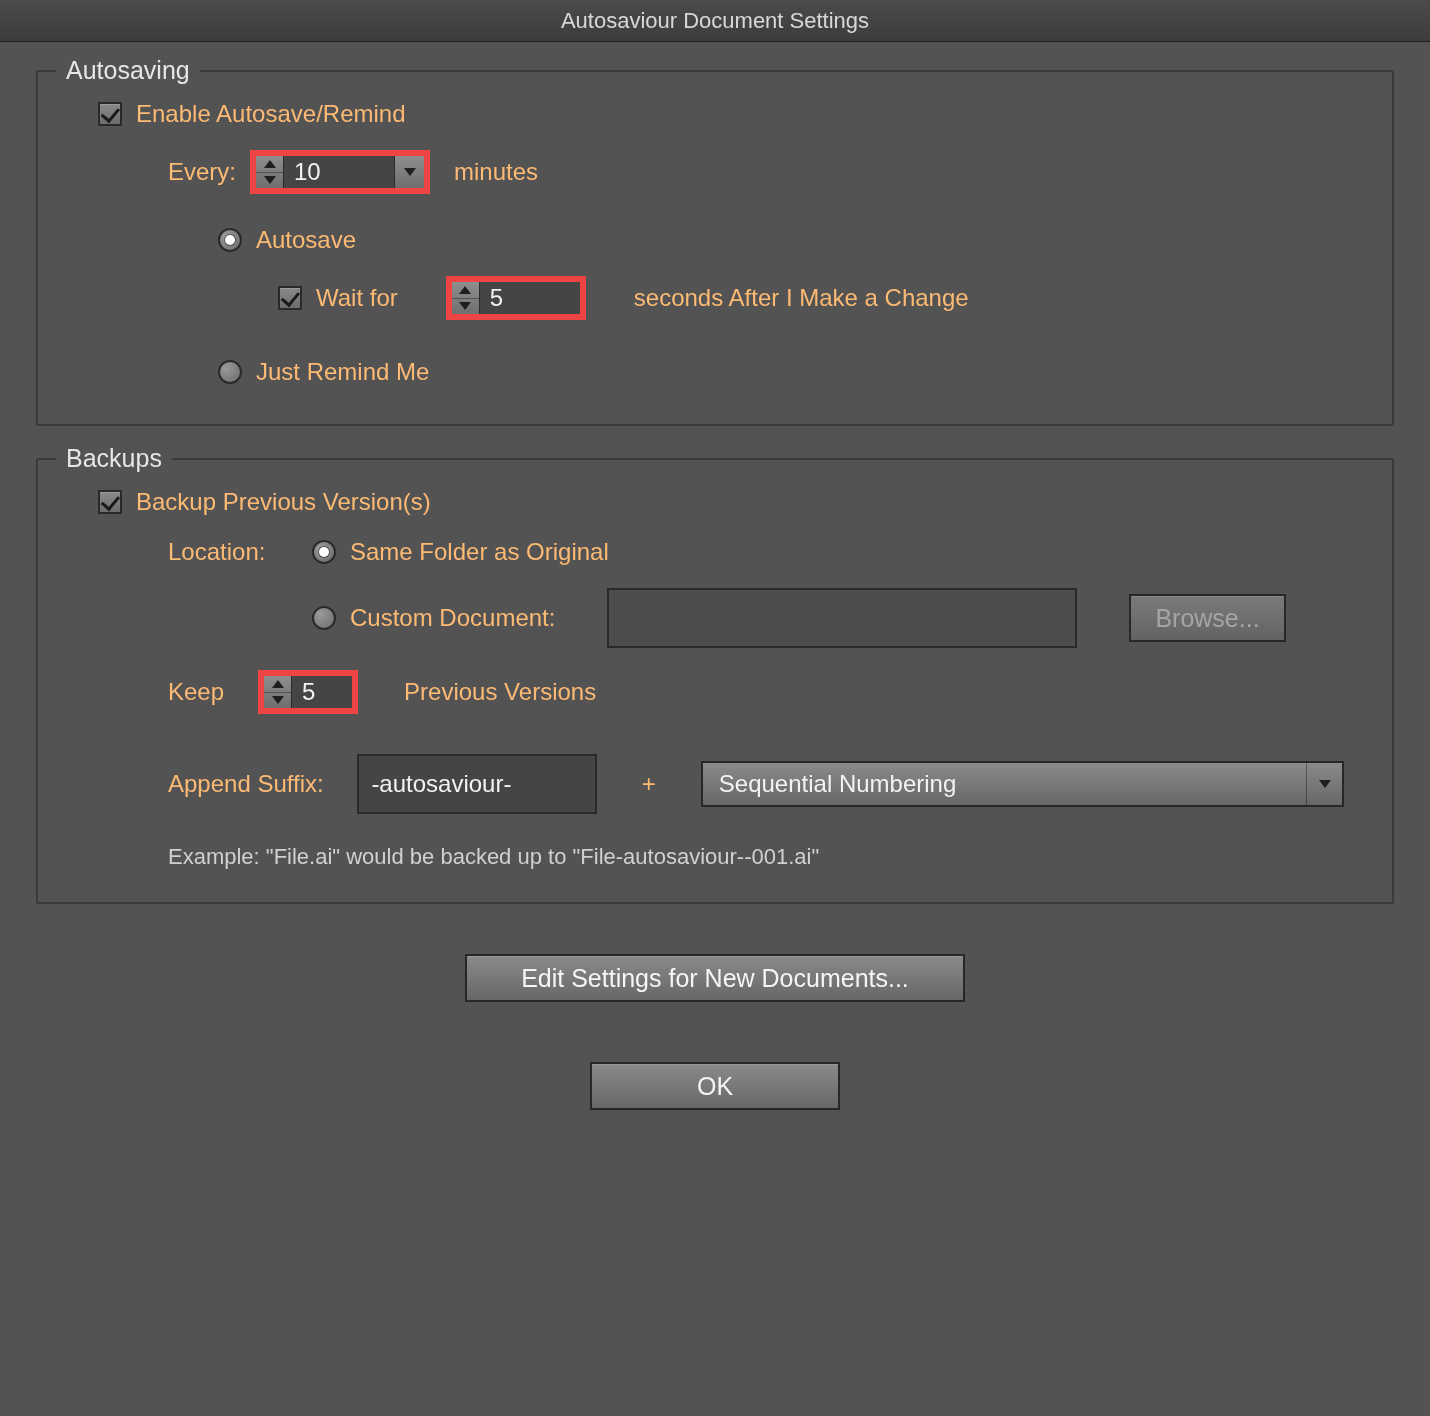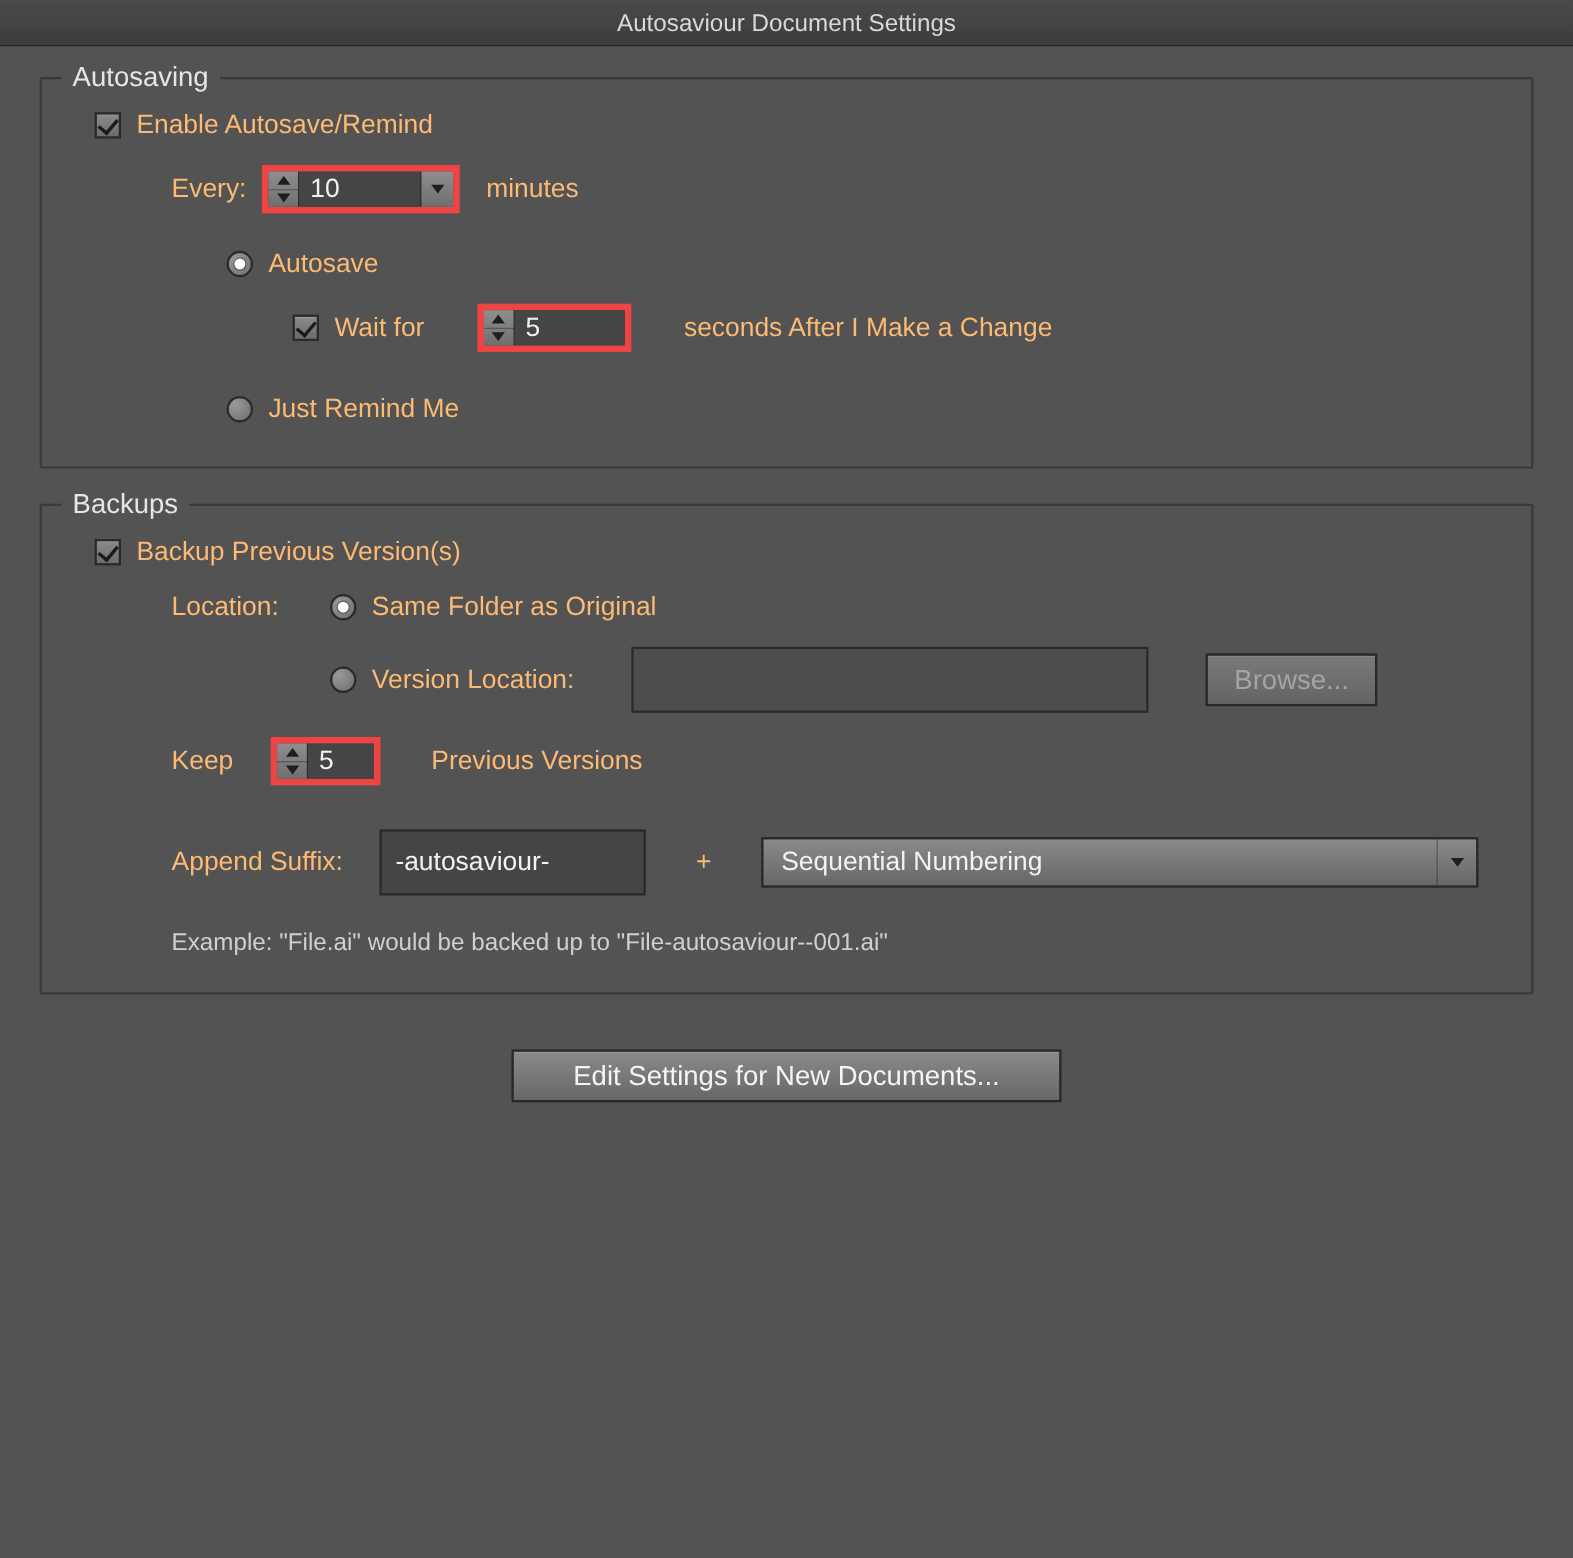--- a/index.html
+++ b/index.html
@@ -29,21 +29,21 @@
 
   .body-area {
     padding: 28px 36px 0 36px;
   }
 
   
   .groupbox {
     border: 2px solid #3a3a3a;
     border-radius: 2px;
     background: #535353;
-    padding: 28px 48px 32px 48px;
+    padding: 28px 48px 32px 60px;
     position: relative;
     margin-bottom: 32px;
   }
   .groupbox-legend {
     position: absolute;
     top: -16px;
     left: 18px;
     background: #535353;
     padding: 0 10px;
     font-size: 25px;
@@ -304,21 +304,21 @@
 
     <div class="row indent-1">
       <span class="label" style="width:130px">Location:</span>
       <span class="radio selected"></span>
       <span class="label">Same Folder as Original</span>
     </div>
 
     <div class="row indent-1">
       <span style="width:130px"></span>
       <span class="radio"></span>
-      <span class="label">Version Location:</span>
+      <span class="label">Custom Document:</span>
       <span style="width:24px"></span>
       <span class="text-input wide disabled"></span>
       <span style="width:24px"></span>
       <span class="btn small disabled">Browse...</span>
     </div>
 
     <div class="row indent-1" style="">
       <span class="label">Keep</span>
       <span style="width:6px"></span>
       <span class="stepper">
@@ -345,15 +345,16 @@
       </span>
     </div>
 
     <div class="row indent-1" style="margin-top:30px">
       <span class="example-text">Example: "File.ai" would be backed up to "File-autosaviour--001.ai"</span>
     </div>
   </div>
 
   <div class="footer-buttons">
     <span class="btn wide">Edit Settings for New Documents...</span>
+    <span class="btn ok">OK</span>
   </div>
 
 </div>
 
 </body></html>

